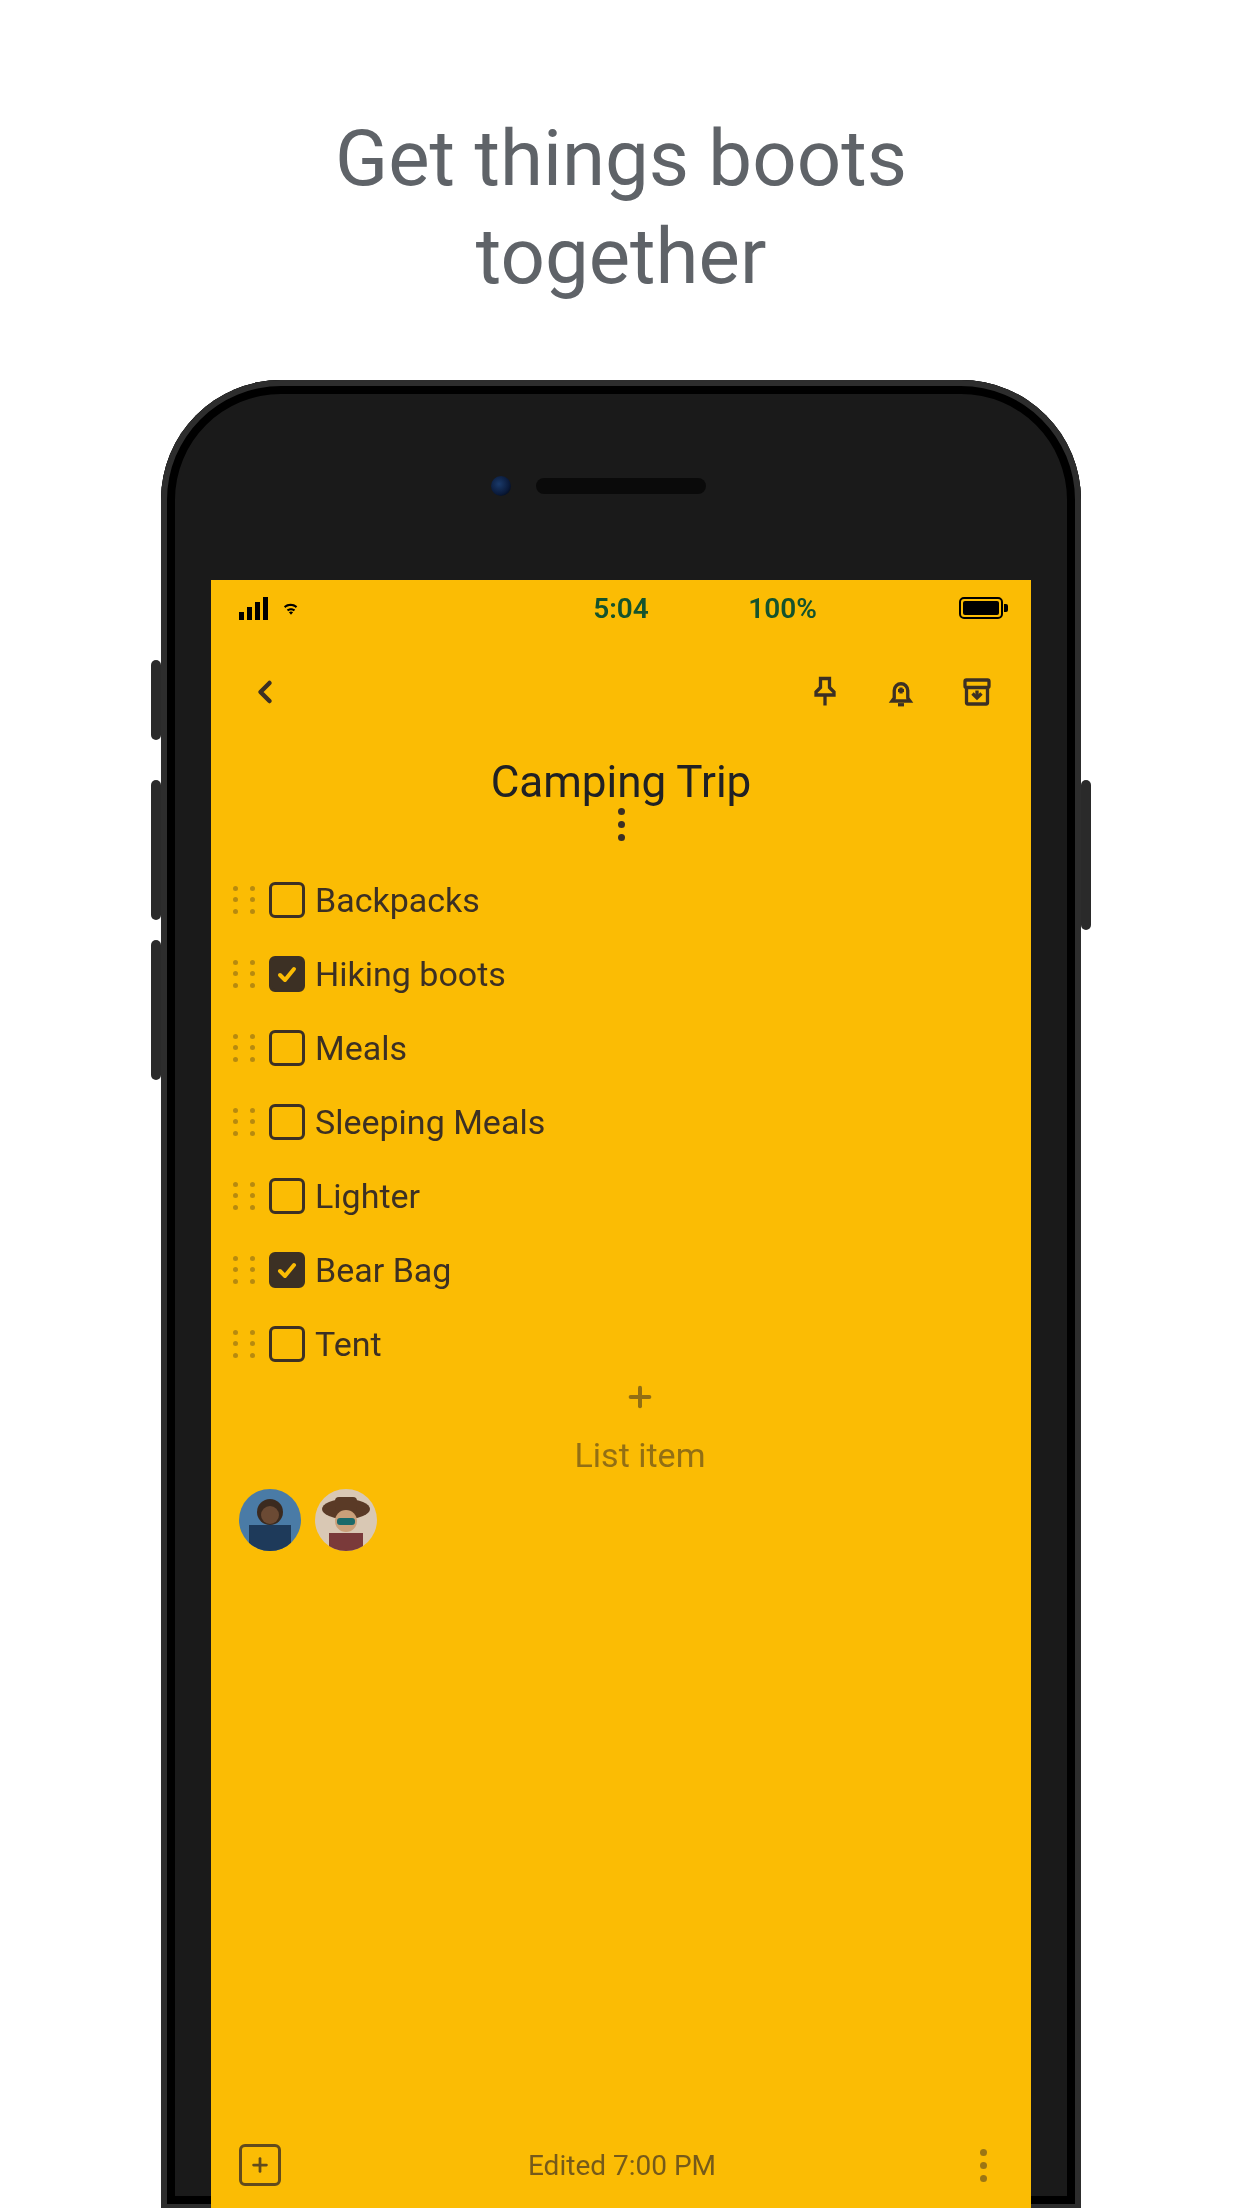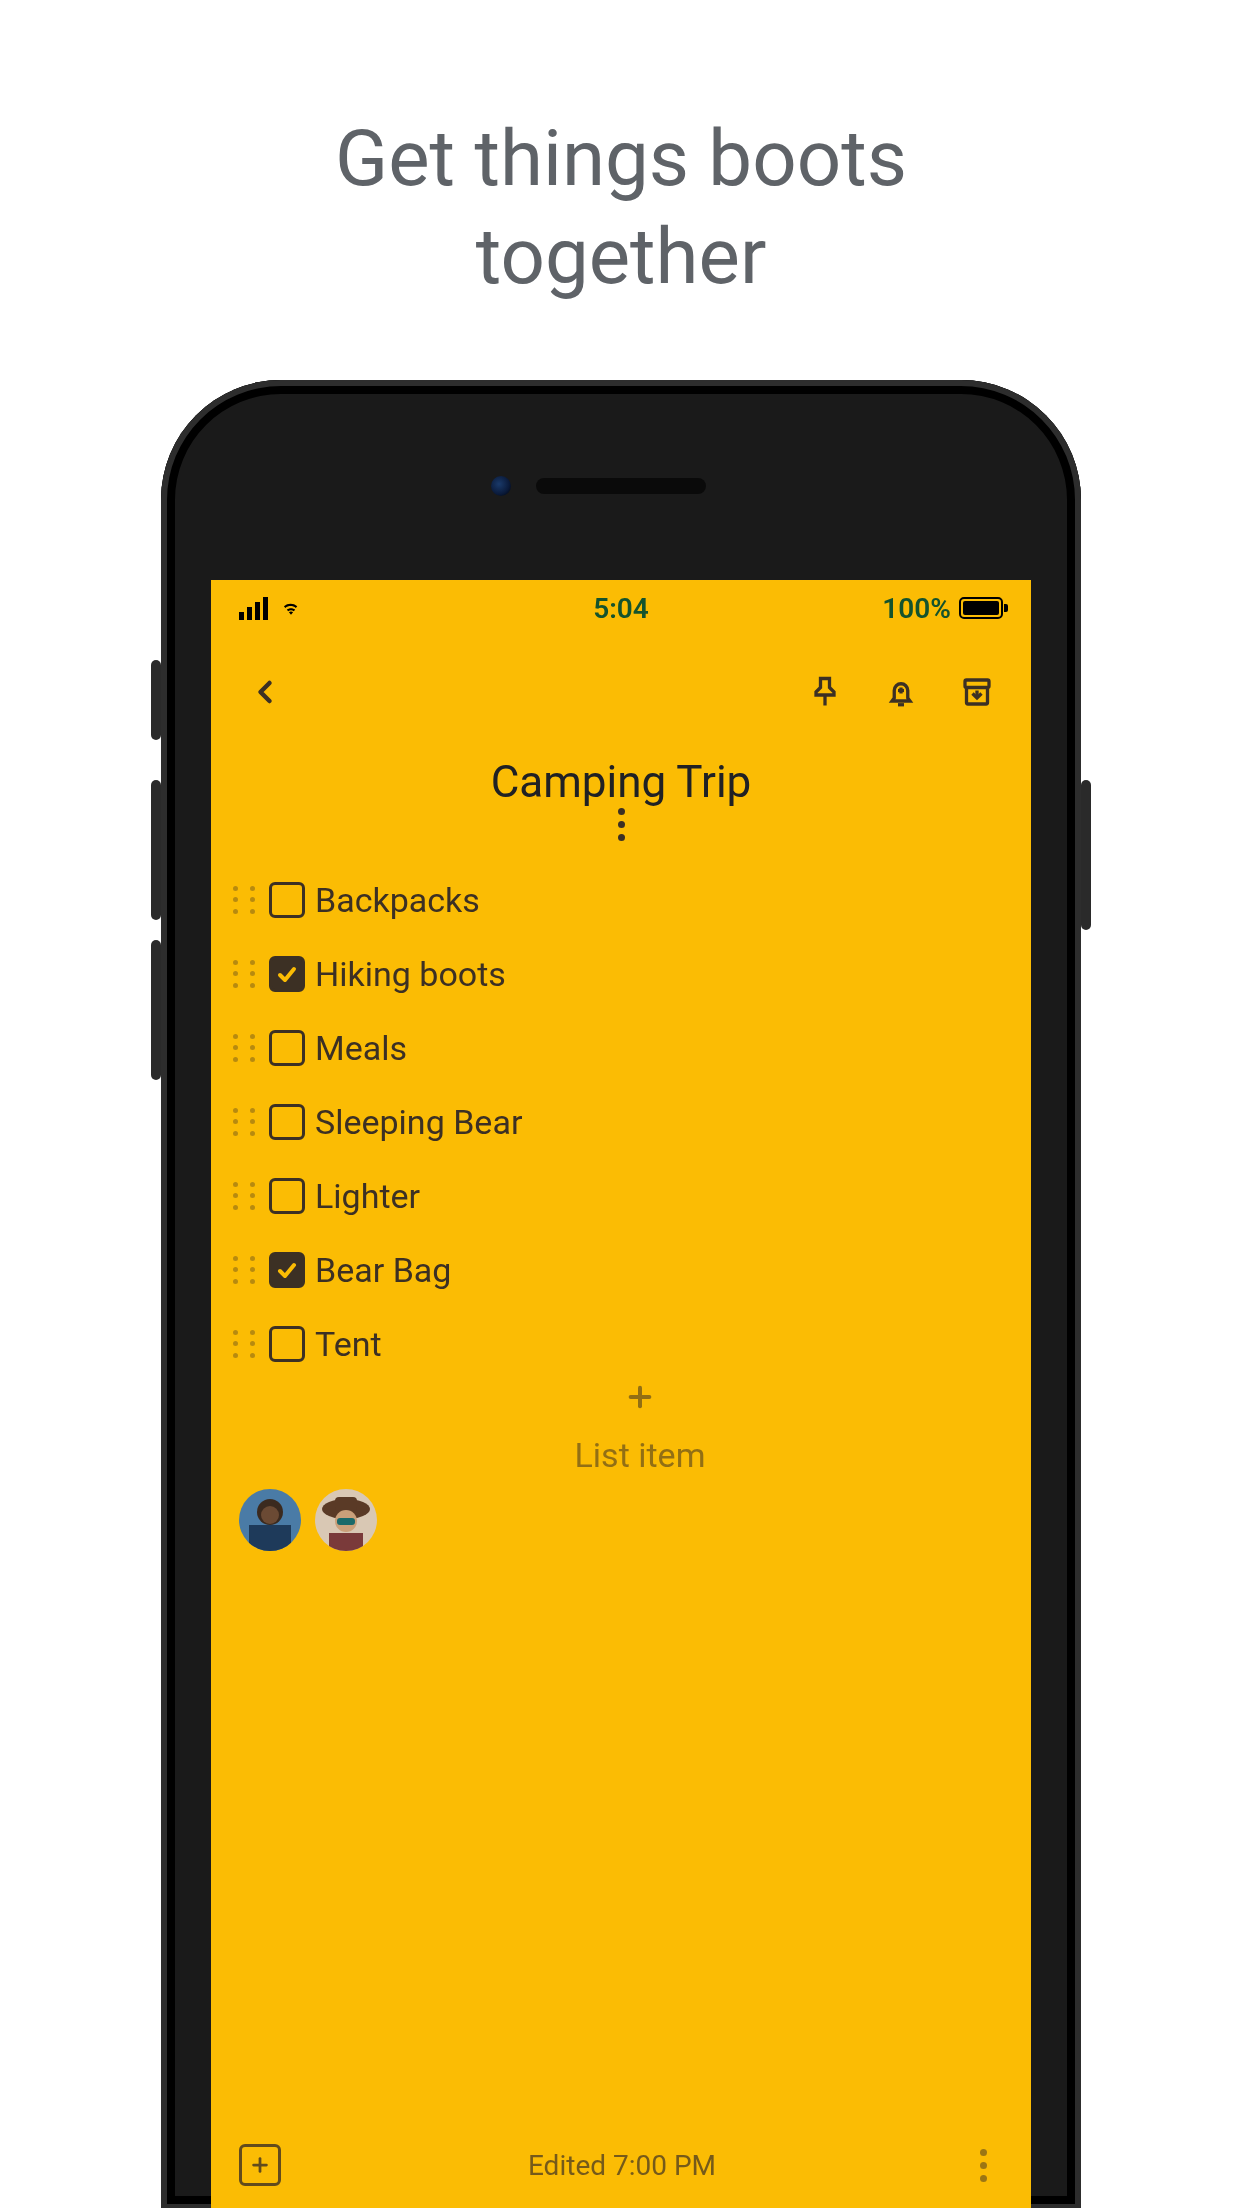--- a/index.html
+++ b/index.html
@@ -72,21 +72,21 @@
     height: 56px;
     display: flex;
     align-items: center;
     padding: 0 28px;
     color: #14532d;
     font-weight: 600;
     font-size: 28px;
   }
   .status-left { flex: 1; display: flex; align-items: center; gap: 10px; }
   .status-center { flex: 1; text-align: center; }
-  .status-right { flex: 1; display: flex; justify-content: flex-end; align-items: center; gap: 8px; }
+  .status-right { flex: 1; display: flex; justify-content: space-between; align-items: center; gap: 8px; }
   .signal-bars { display: inline-flex; align-items: flex-end; gap: 3px; }
   .signal-bars span { width: 5px; background: #000; display: inline-block; }
   .signal-bars span:nth-child(1){height:8px}
   .signal-bars span:nth-child(2){height:13px}
   .signal-bars span:nth-child(3){height:18px}
   .signal-bars span:nth-child(4){height:23px}
   .wifi { width: 26px; height: 20px; }
   .battery {
     width: 44px; height: 22px; border: 2.5px solid #000; border-radius: 5px; position: relative;
   }
@@ -283,21 +283,21 @@
         <div class="list-item">
           <div class="drag-handle">
             <span></span>
             <span></span>
             <span></span>
             <span></span>
             <span></span>
             <span></span>
           </div>
           <div class="checkbox"></div>
-          <div class="item-label">Sleeping Bear</div>
+          <div class="item-label">Sleeping Meals</div>
         </div>
         <div class="list-item">
           <div class="drag-handle">
             <span></span>
             <span></span>
             <span></span>
             <span></span>
             <span></span>
             <span></span>
           </div>

